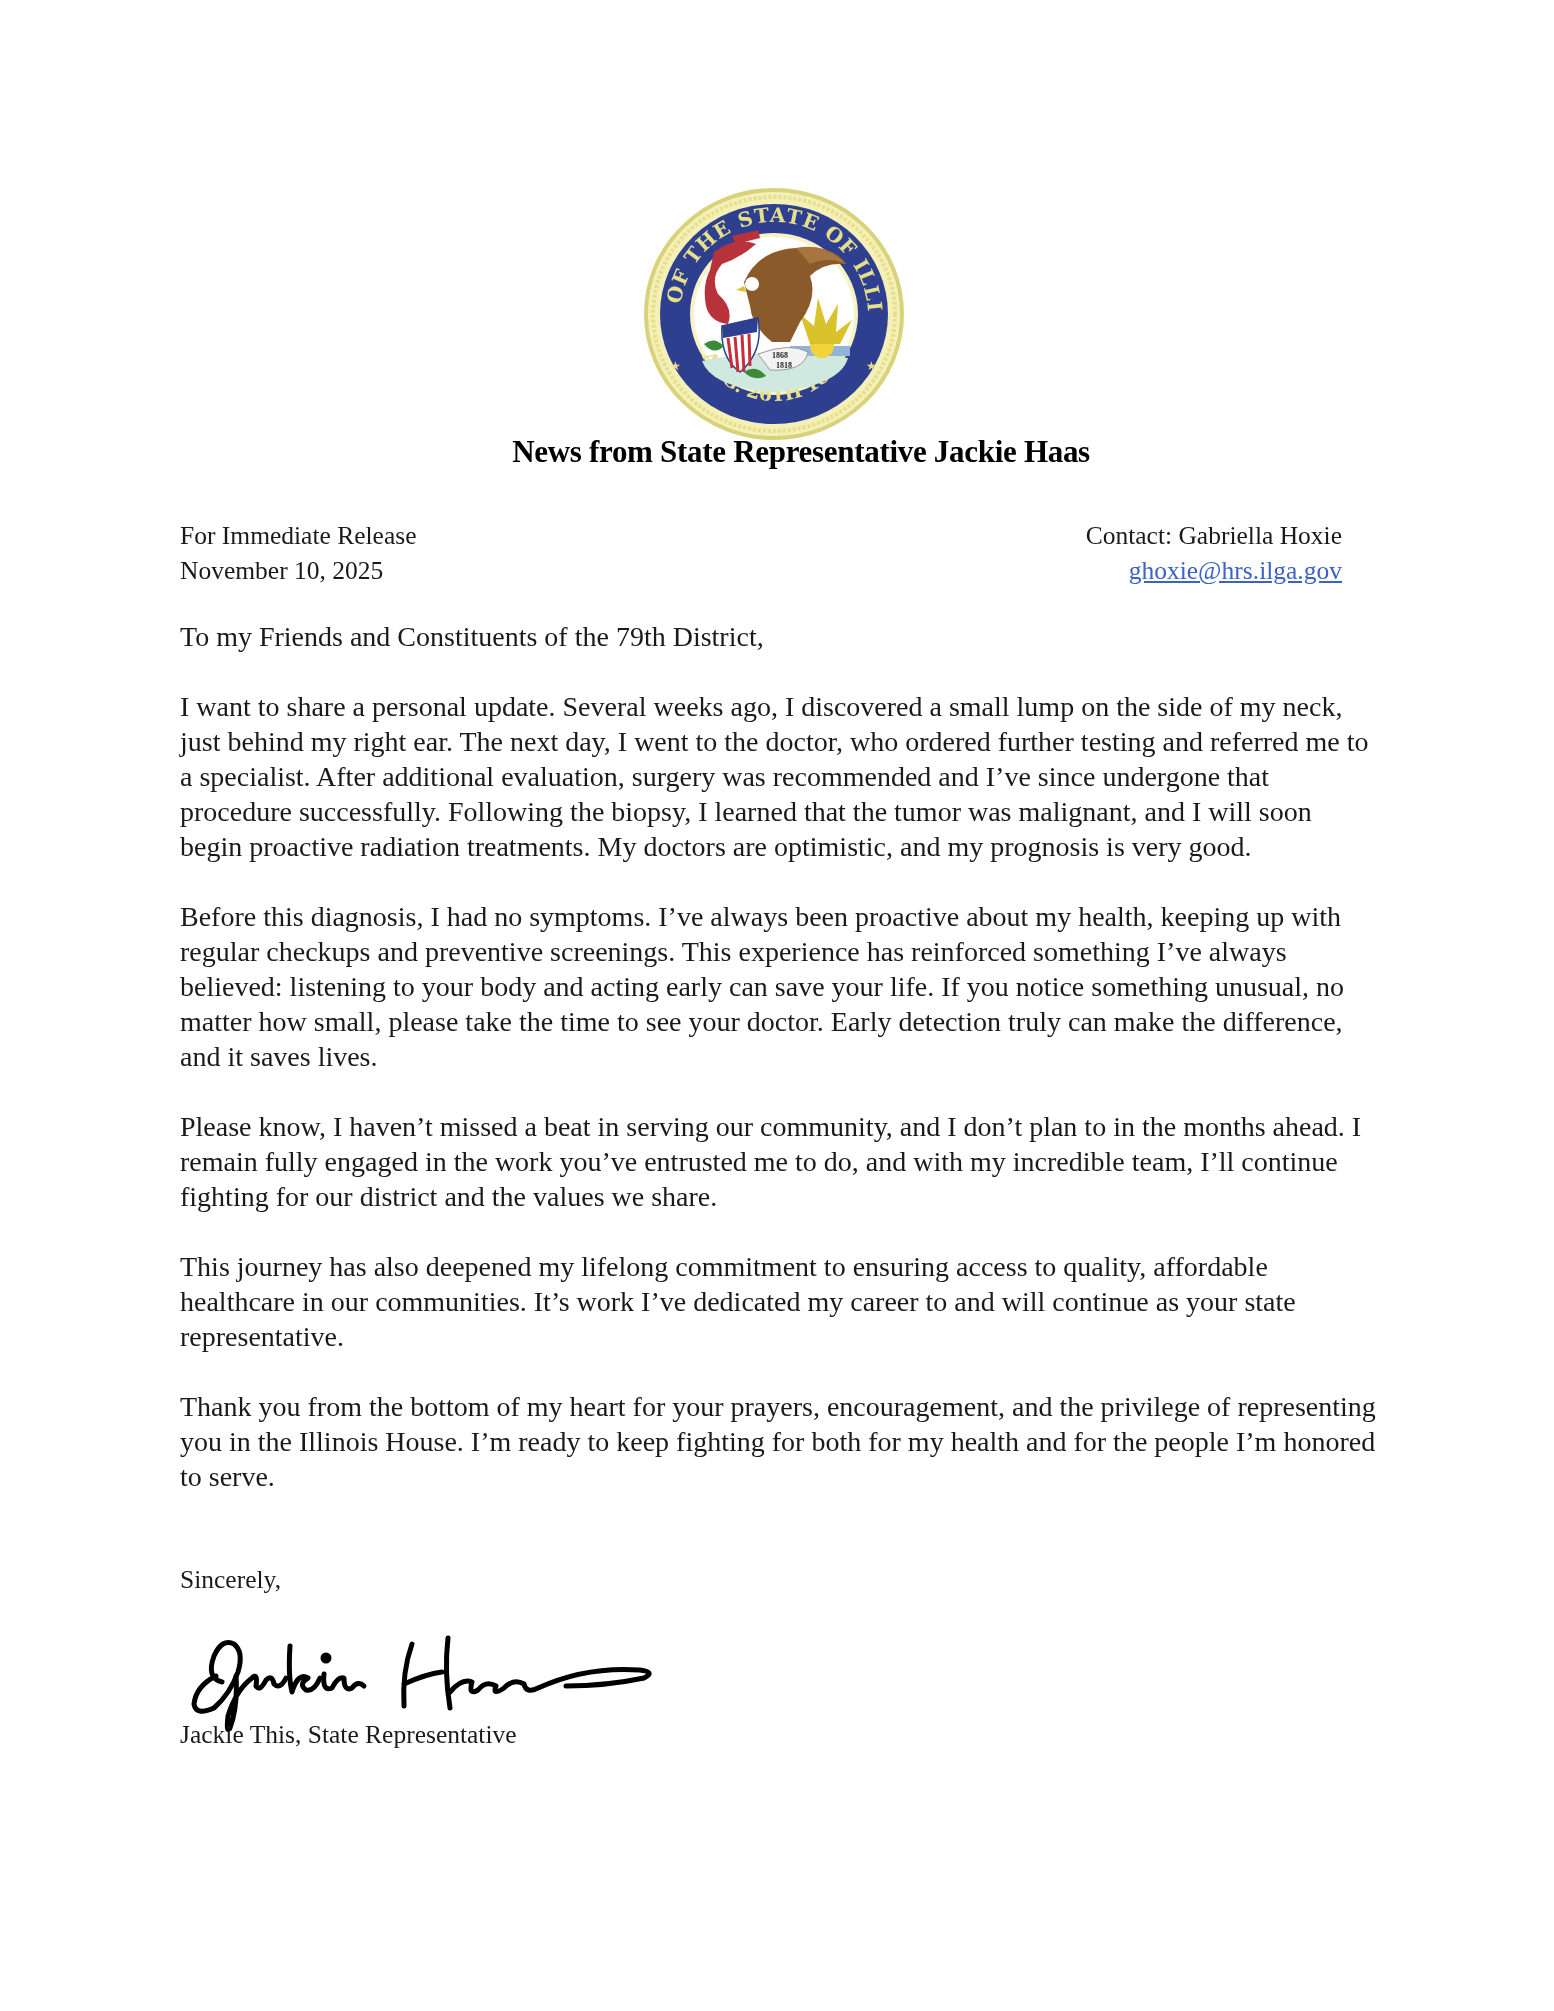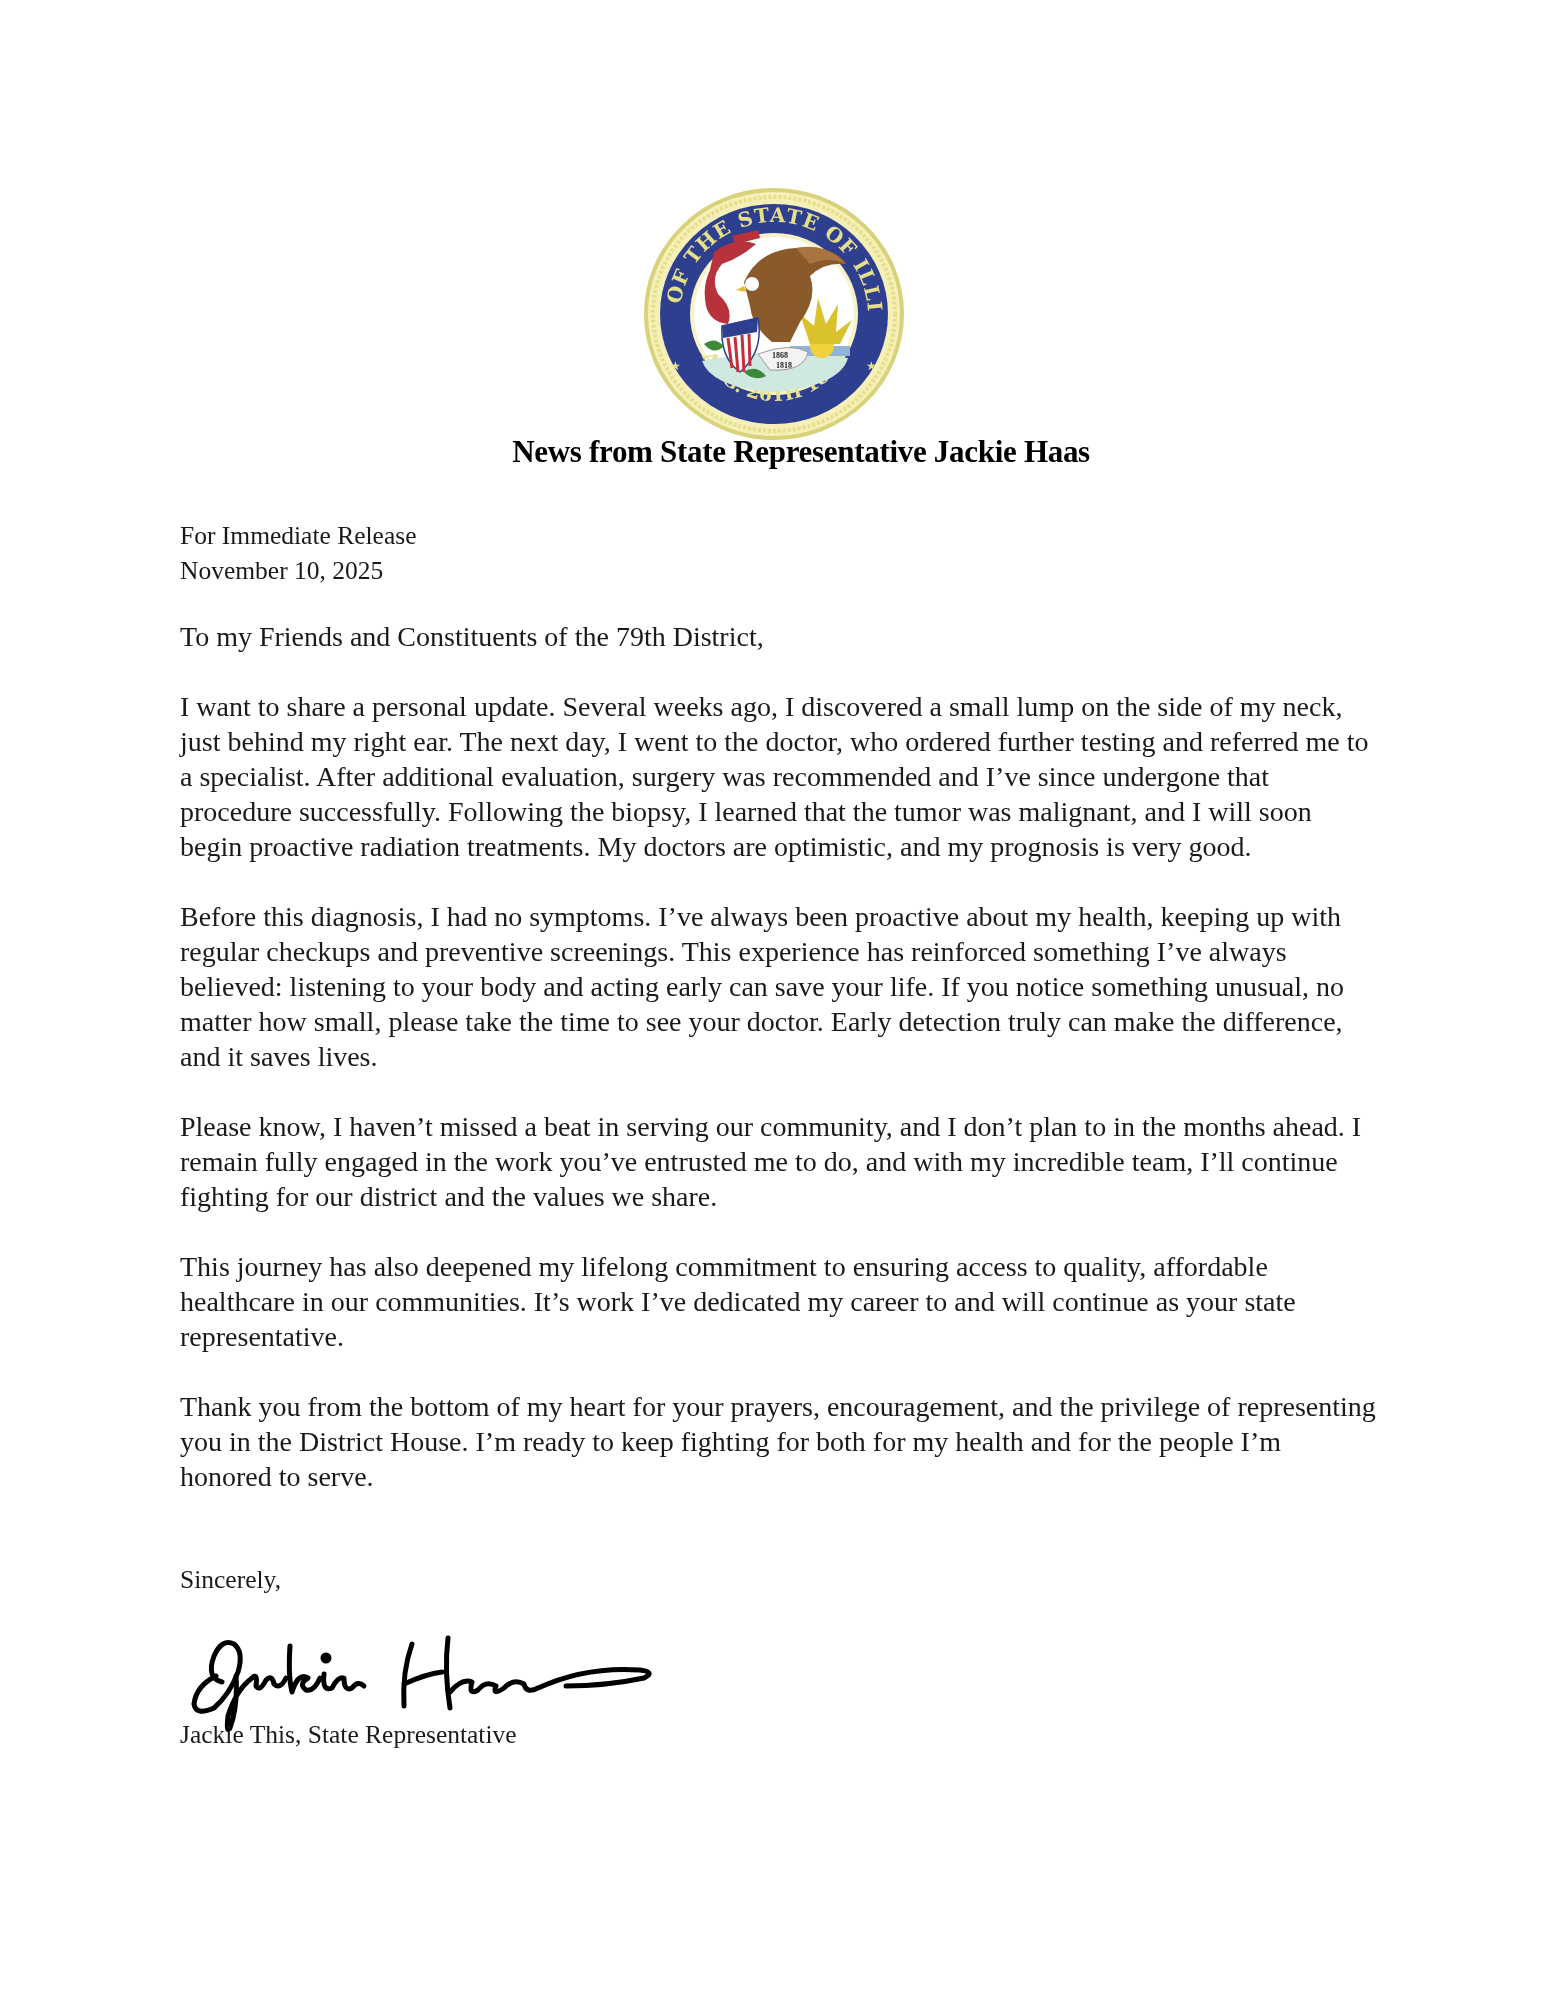--- a/index.html
+++ b/index.html
@@ -68,28 +68,32 @@
     <path d="M104 186 Q116 178 126 190 Q114 196 104 186 Z" fill="#3a8a3a"></path>
   </svg>
 
   <div class="title">News from State Representative Jackie Haas</div>
 
   <div class="meta-left">
     <div>For Immediate Release</div>
     <div>November 10, 2025</div>
   </div>
 
+  <div class="meta-right">
+    <div>Contact: Gabriella Hoxie</div>
+    <div><a href="mailto:ghoxie@hrs.ilga.gov">ghoxie@hrs.ilga.gov</a></div>
+  </div>
 
   <div class="body-text">
     <p>To my Friends and Constituents of the 79th District,</p>
     <p>I want to share a personal update. Several weeks ago, I discovered a small lump on the side of my neck, just behind my right ear. The next day, I went to the doctor, who ordered further testing and referred me to a specialist. After additional evaluation, surgery was recommended and I’ve since undergone that procedure successfully. Following the biopsy, I learned that the tumor was malignant, and I will soon begin proactive radiation treatments. My doctors are optimistic, and my prognosis is very good.</p>
     <p>Before this diagnosis, I had no symptoms. I’ve always been proactive about my health, keeping up with regular checkups and preventive screenings. This experience has reinforced something I’ve always believed: listening to your body and acting early can save your life. If you notice something unusual, no matter how small, please take the time to see your doctor. Early detection truly can make the difference, and it saves lives.</p>
     <p>Please know, I haven’t missed a beat in serving our community, and I don’t plan to in the months ahead. I remain fully engaged in the work you’ve entrusted me to do, and with my incredible team, I’ll continue fighting for our district and the values we share.</p>
     <p>This journey has also deepened my lifelong commitment to ensuring access to quality, affordable healthcare in our communities. It’s work I’ve dedicated my career to and will continue as your state representative.</p>
-    <p>Thank you from the bottom of my heart for your prayers, encouragement, and the privilege of representing you in the District House. I’m ready to keep fighting for both for my health and for the people I’m honored to serve.</p>
+    <p>Thank you from the bottom of my heart for your prayers, encouragement, and the privilege of representing you in the Illinois House. I’m ready to keep fighting for both for my health and for the people I’m honored to serve.</p>
   </div>
 
   <div class="closing">Sincerely,</div>
 
   <svg class="signature" viewBox="0 0 510 115" fill="none" stroke="#000" stroke-width="5" stroke-linecap="round" stroke-linejoin="round">
     <path d="M30 60 Q10 70 8 88 Q10 100 28 92 Q44 78 52 56 Q58 36 48 28 Q36 22 28 40 Q20 62 36 66"></path>
     <path d="M50 60 Q52 90 44 112 Q40 118 42 100 Q50 74 66 62 Q72 56 70 70 Q74 76 80 64 Q86 58 88 68 Q94 74 100 62"></path>
     <path d="M104 30 Q102 60 106 76 Q112 56 122 62 Q112 68 120 74 Q128 76 134 62"></path>
     <circle cx="140" cy="42" r="3" fill="#000"></circle>
     <path d="M138 58 Q136 76 146 72 Q152 60 158 62 Q158 76 166 72 Q172 64 178 70"></path>

